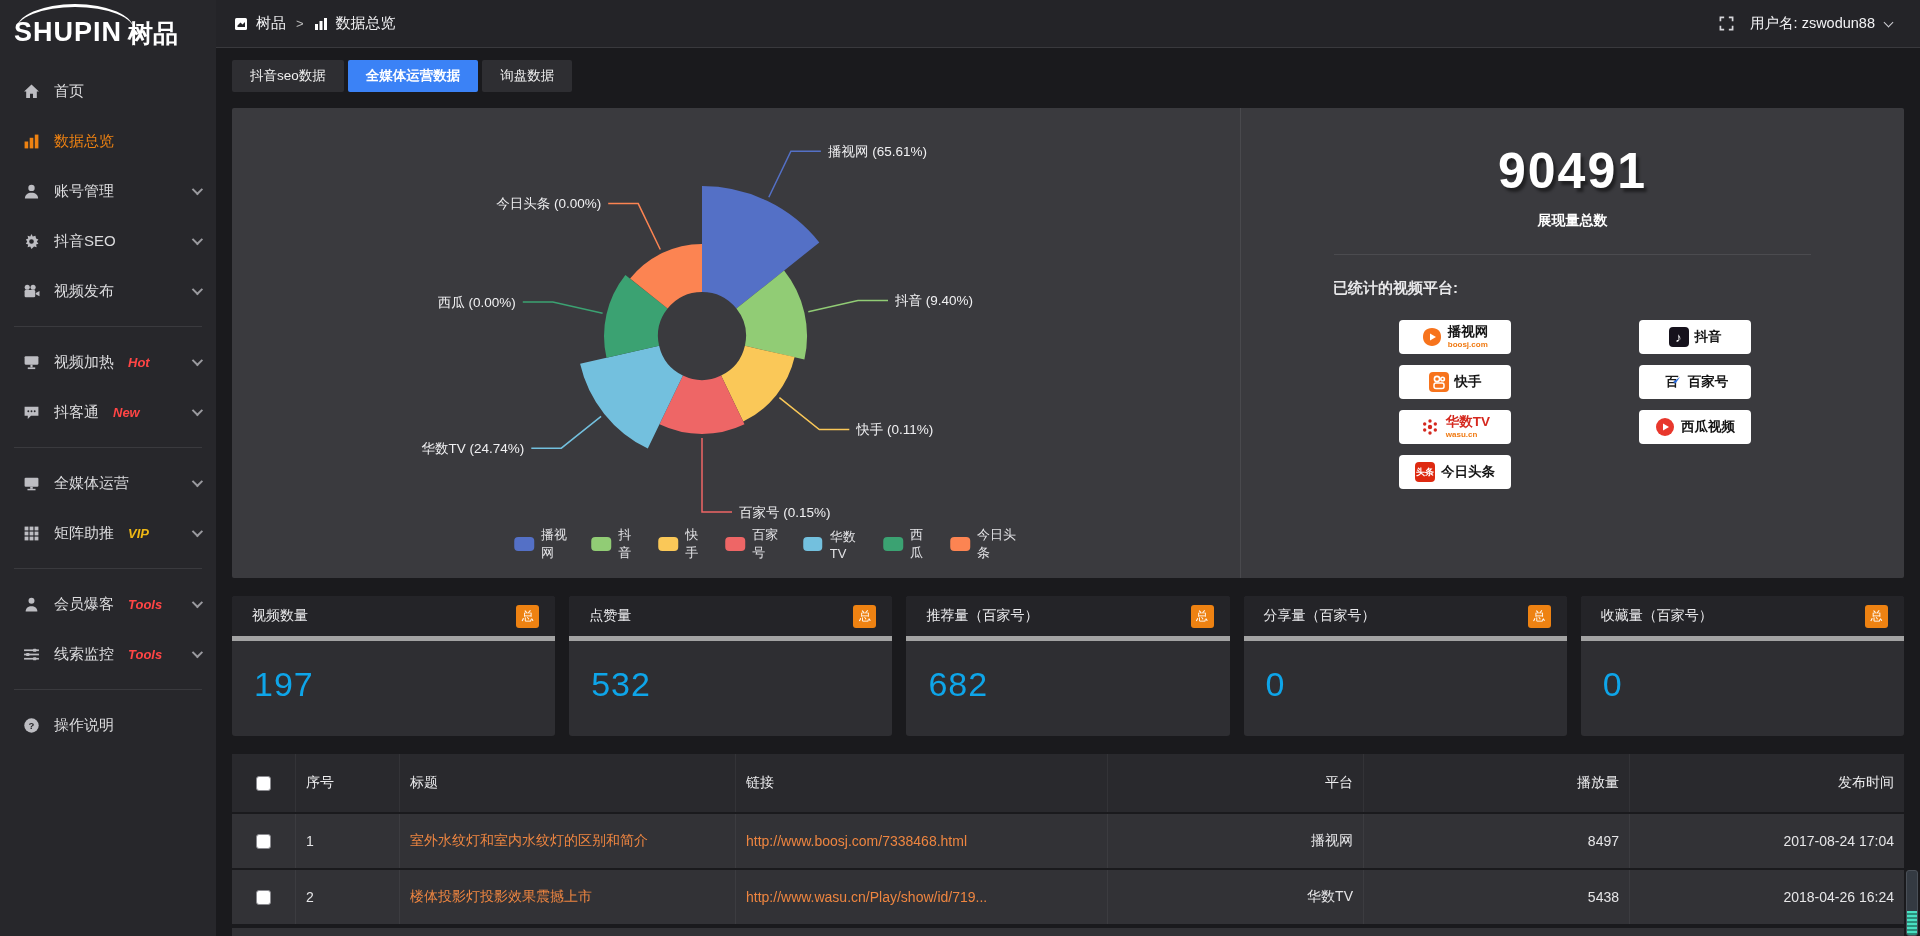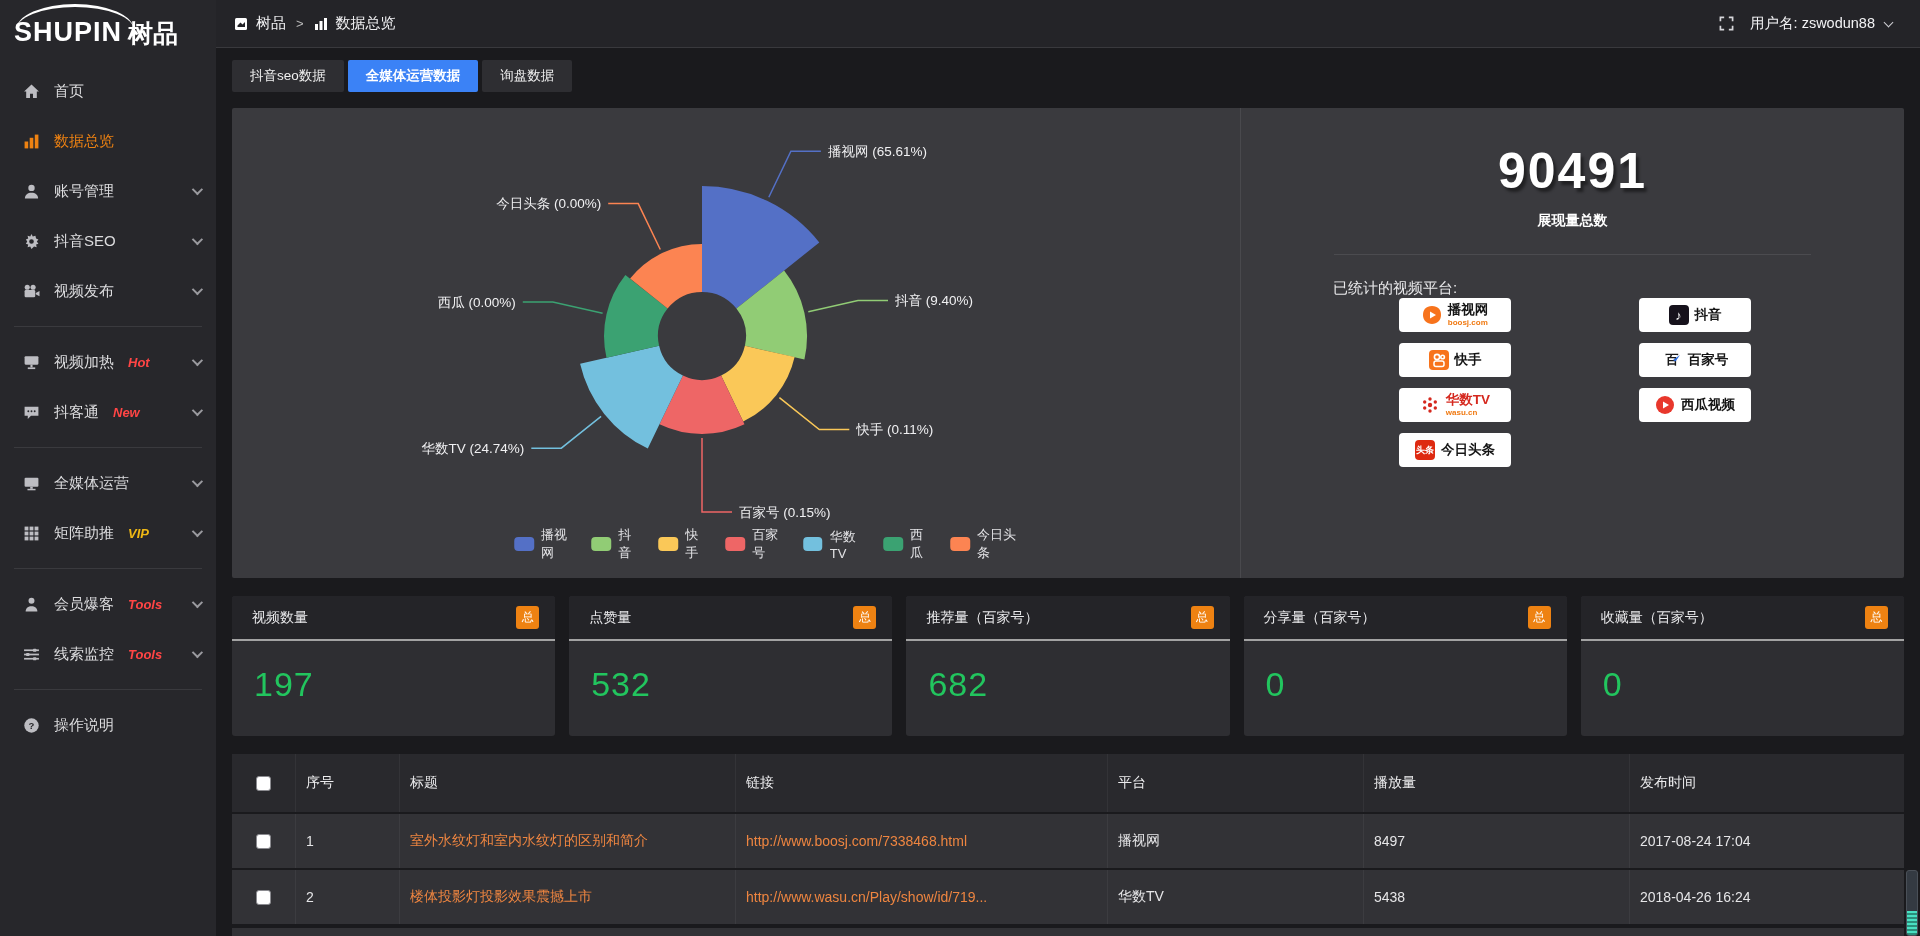--- a/index.html
+++ b/index.html
@@ -52,54 +52,54 @@
   .legend { position:absolute; left:50%; transform:translateX(-44%); bottom:16px;
     display:flex; gap:20px; align-items:center; }
   .litem { display:flex; align-items:center; gap:7px; font-size:13px; color:#e3e3e6; cursor:pointer; }
   .lsw { width:25px; height:14px; border-radius:4px; display:inline-block; }
 
   .chart-right { flex:0 0 664px; border-left:1px solid #49494d; padding-top:34px; }
   .bignum { text-align:center; font-size:50px; font-weight:bold; color:#fff; letter-spacing:2px;
     text-shadow:3px 4px 3px rgba(0,0,0,.45); }
   .bigcap { text-align:center; font-size:14px; font-weight:bold; margin-top:12px; color:#fff; }
   .rdiv { border:none; border-top:1px solid #4b4b4f; width:72%; margin:24px auto 24px; }
-  .plat-title { font-size:15px; font-weight:normal; padding-left:92px; }
+  .plat-title { font-size:15px; font-weight:bold; padding-left:92px; margin-bottom:22px; }
   .plat-grid { display:grid; grid-template-columns:112px 112px; column-gap:128px; row-gap:11px;
     margin-left:158px; }
   .pbadge { width:112px; height:34px; background:#fff; border-radius:4px; display:flex;
     align-items:center; justify-content:center; gap:6px; color:#111; }
   .plogo { width:20px; height:20px; border-radius:4px; display:inline-flex; align-items:center;
     justify-content:center; flex:0 0 auto; }
   .plogo svg { width:20px; height:20px; }
   .ptxt { display:flex; flex-direction:column; line-height:1; }
   .ptxt b { font-size:13.5px; color:#151515; }
   .ptxt i { font-style:normal; font-size:8px; font-weight:bold; color:#f07a12; margin-top:2px; }
   .ptxt b.red { color:#d5281e; }
   .dy-sq { background:#16121c; color:#fff; font-size:13px; }
   .ks-sq { background:#f7731c; }
   .tt-sq { background:#e03 ; background:#de2910; color:#fff; font-size:9px; font-weight:bold; }
 
   
   .cards { display:grid; grid-template-columns:repeat(5,1fr); gap:14px; margin-top:18px; }
   .card { background:#2e2e32; border-radius:3px; overflow:hidden; height:140px; }
-  .card-h { height:45px; background:#242428; border-bottom:2px solid #a3a3a3; display:flex;
+  .card-h { height:45px; background:#242428; border-bottom:5px solid #a3a3a3; display:flex;
     align-items:center; justify-content:space-between; padding:0 16px 0 20px; }
   .card-t { font-size:14px; color:#eaeaec; }
   .card-b { width:23px; height:23px; background:#ee8212; color:#fff; font-size:12px; border-radius:3px;
     display:flex; align-items:center; justify-content:center; cursor:pointer; }
-  .card-v { padding:24px 0 0 22px; font-size:34px; color:#22c55e; letter-spacing:1px; }
+  .card-v { padding:24px 0 0 22px; font-size:34px; color:#0ea5e9; letter-spacing:1px; }
 
   
   .tablewrap { margin-top:16px; }
   table { width:100%; border-collapse:separate; border-spacing:0 2px; font-size:14px; }
   th { height:58px; background:#29292d; font-weight:normal; color:#ececee; }
   td { height:54px; background:#323236; color:#e6e6e8; }
   th,td { border-right:1px solid rgba(255,255,255,.05); padding:0 10px; text-align:left; }
   th:last-child,td:last-child { border-right:none; }
-  .c { text-align:left; }
+  .c { text-align:right; }
   .cbcell { text-align:center; }
   .cb { display:inline-block; width:15px; height:15px; background:#fff; border:1px solid #8b8b90;
     border-radius:3px; cursor:pointer; vertical-align:middle; }
   a.olink { color:#ee8540; text-decoration:none; cursor:pointer; }
   .stub-row { height:42px; background:#323236; margin-top:2px; }
 
   
   .scrollwidget { position:absolute; right:2px; bottom:0; width:12px; height:66px;
     background:#343a42; border:1px solid #4a5058; border-radius:3px; overflow:hidden; }
   .scrollthumb { position:absolute; bottom:0; left:0; right:0; height:24px;

